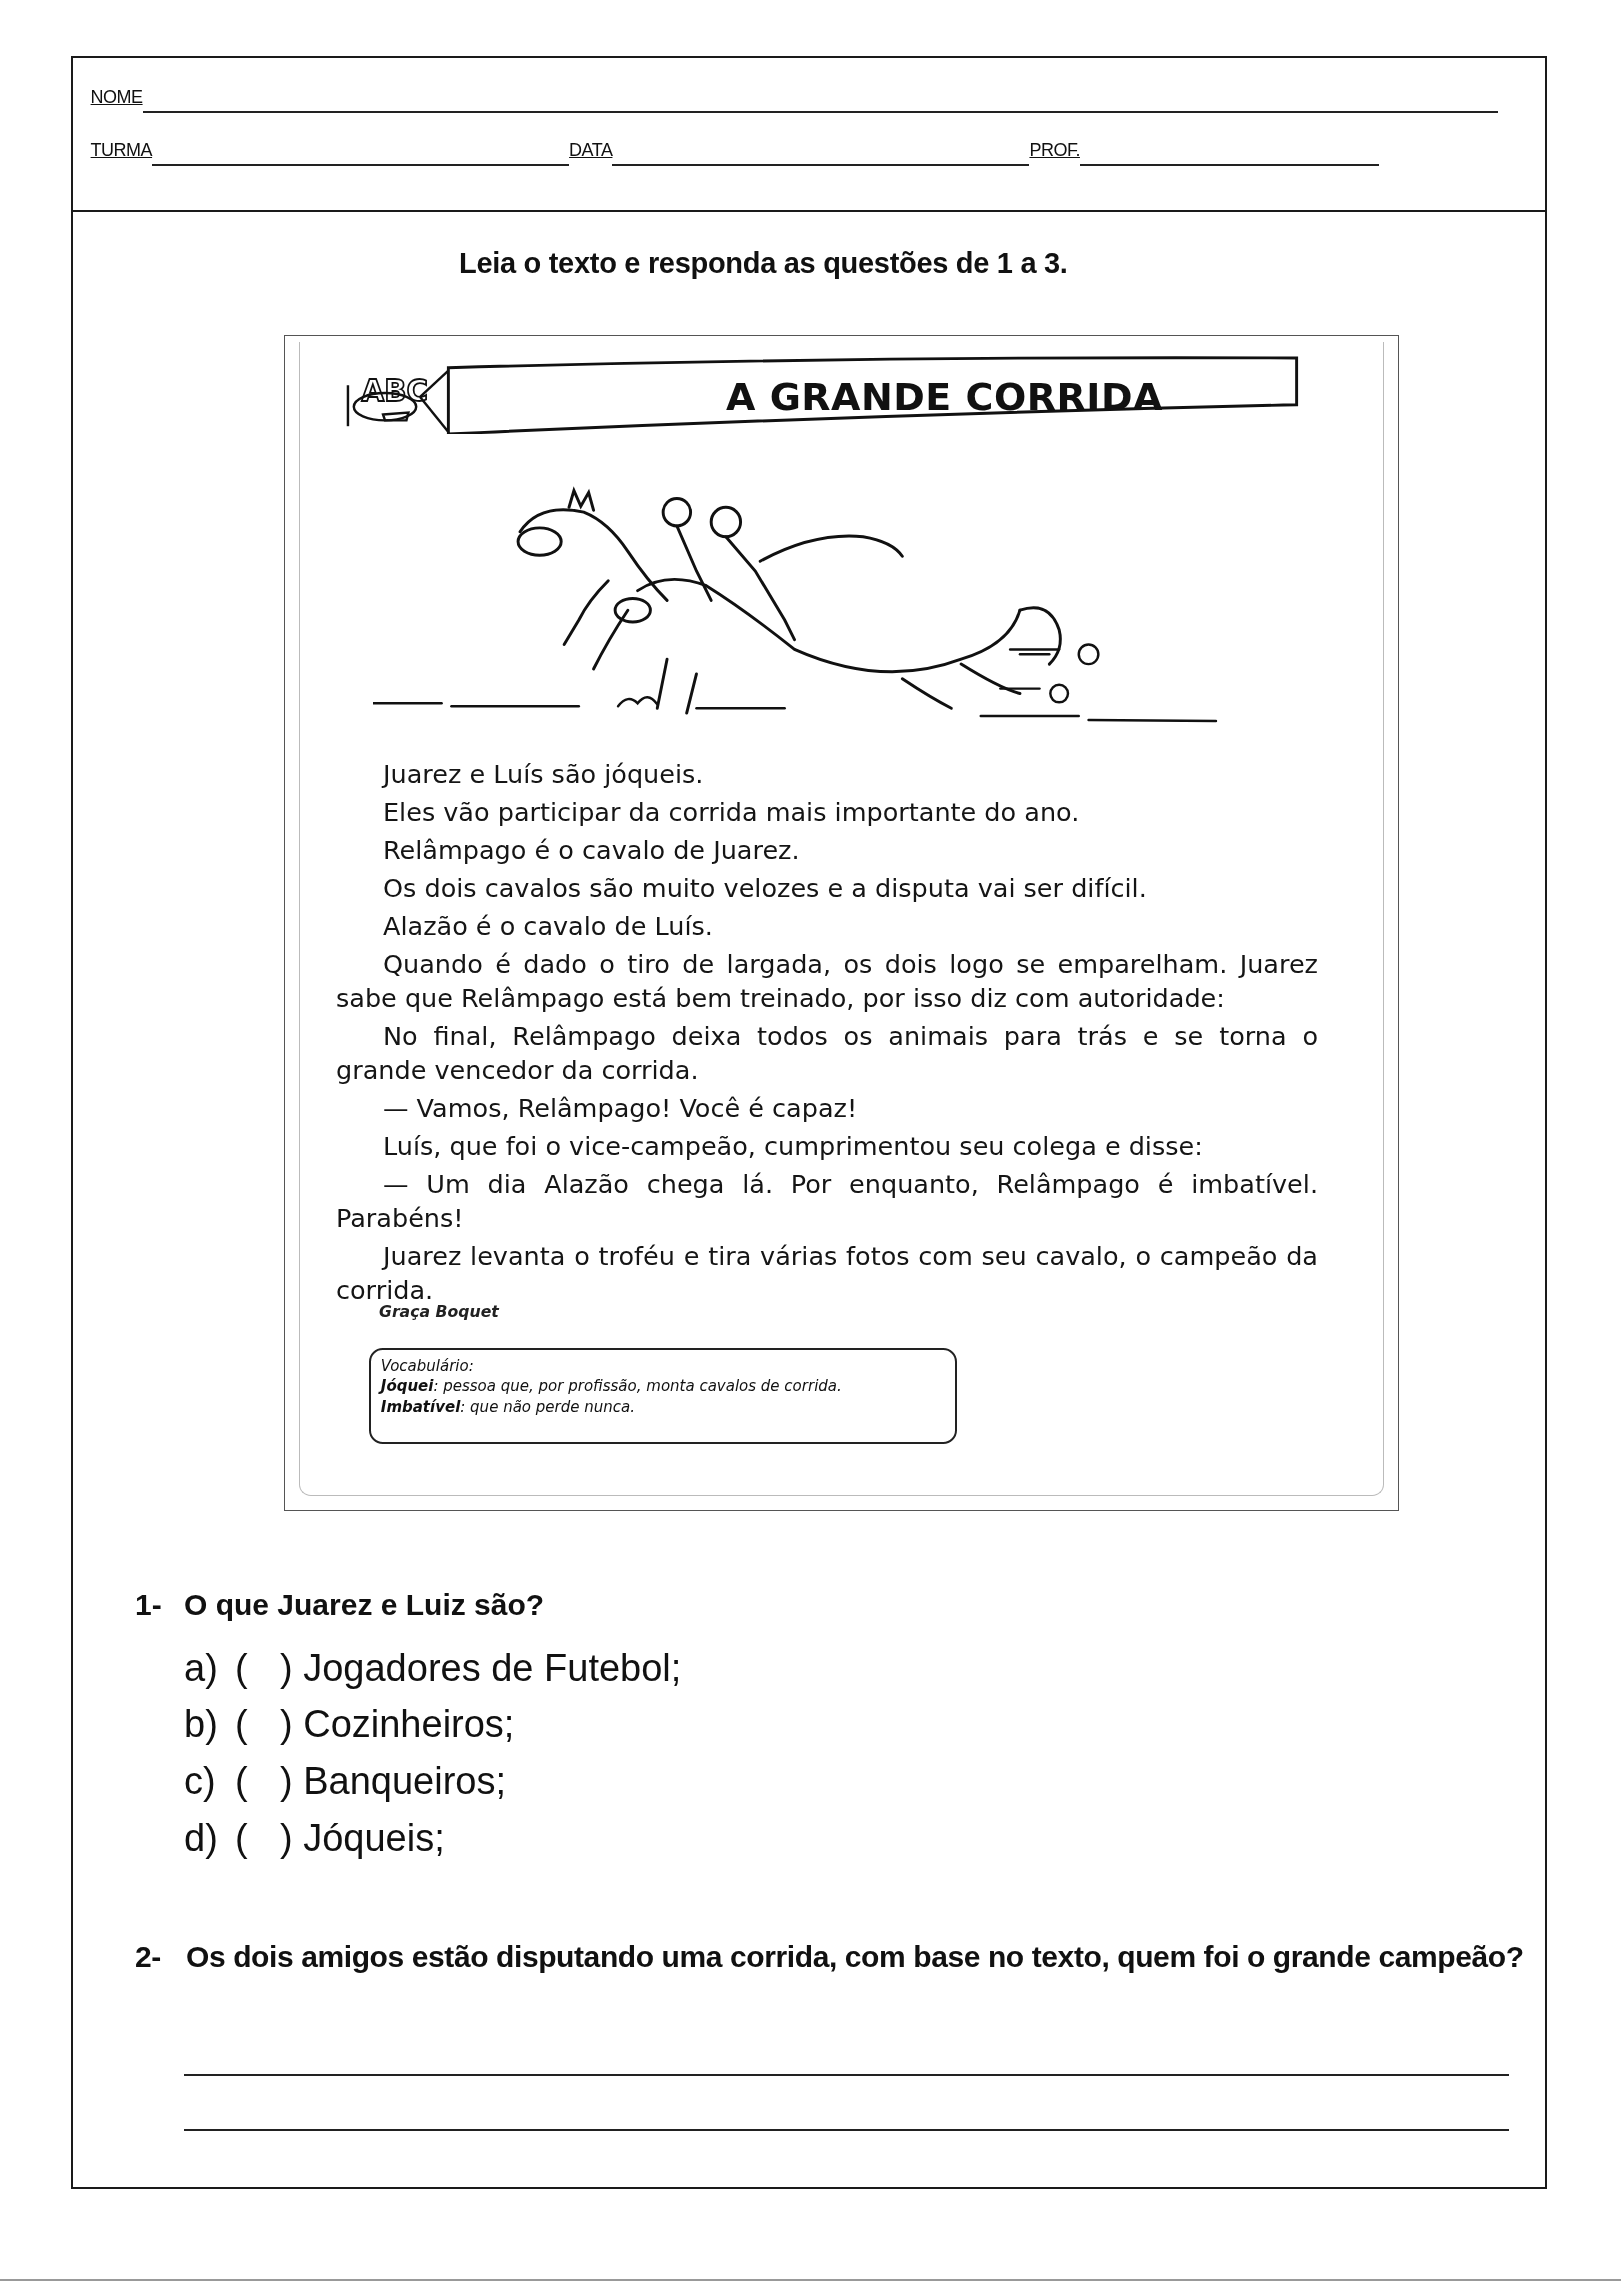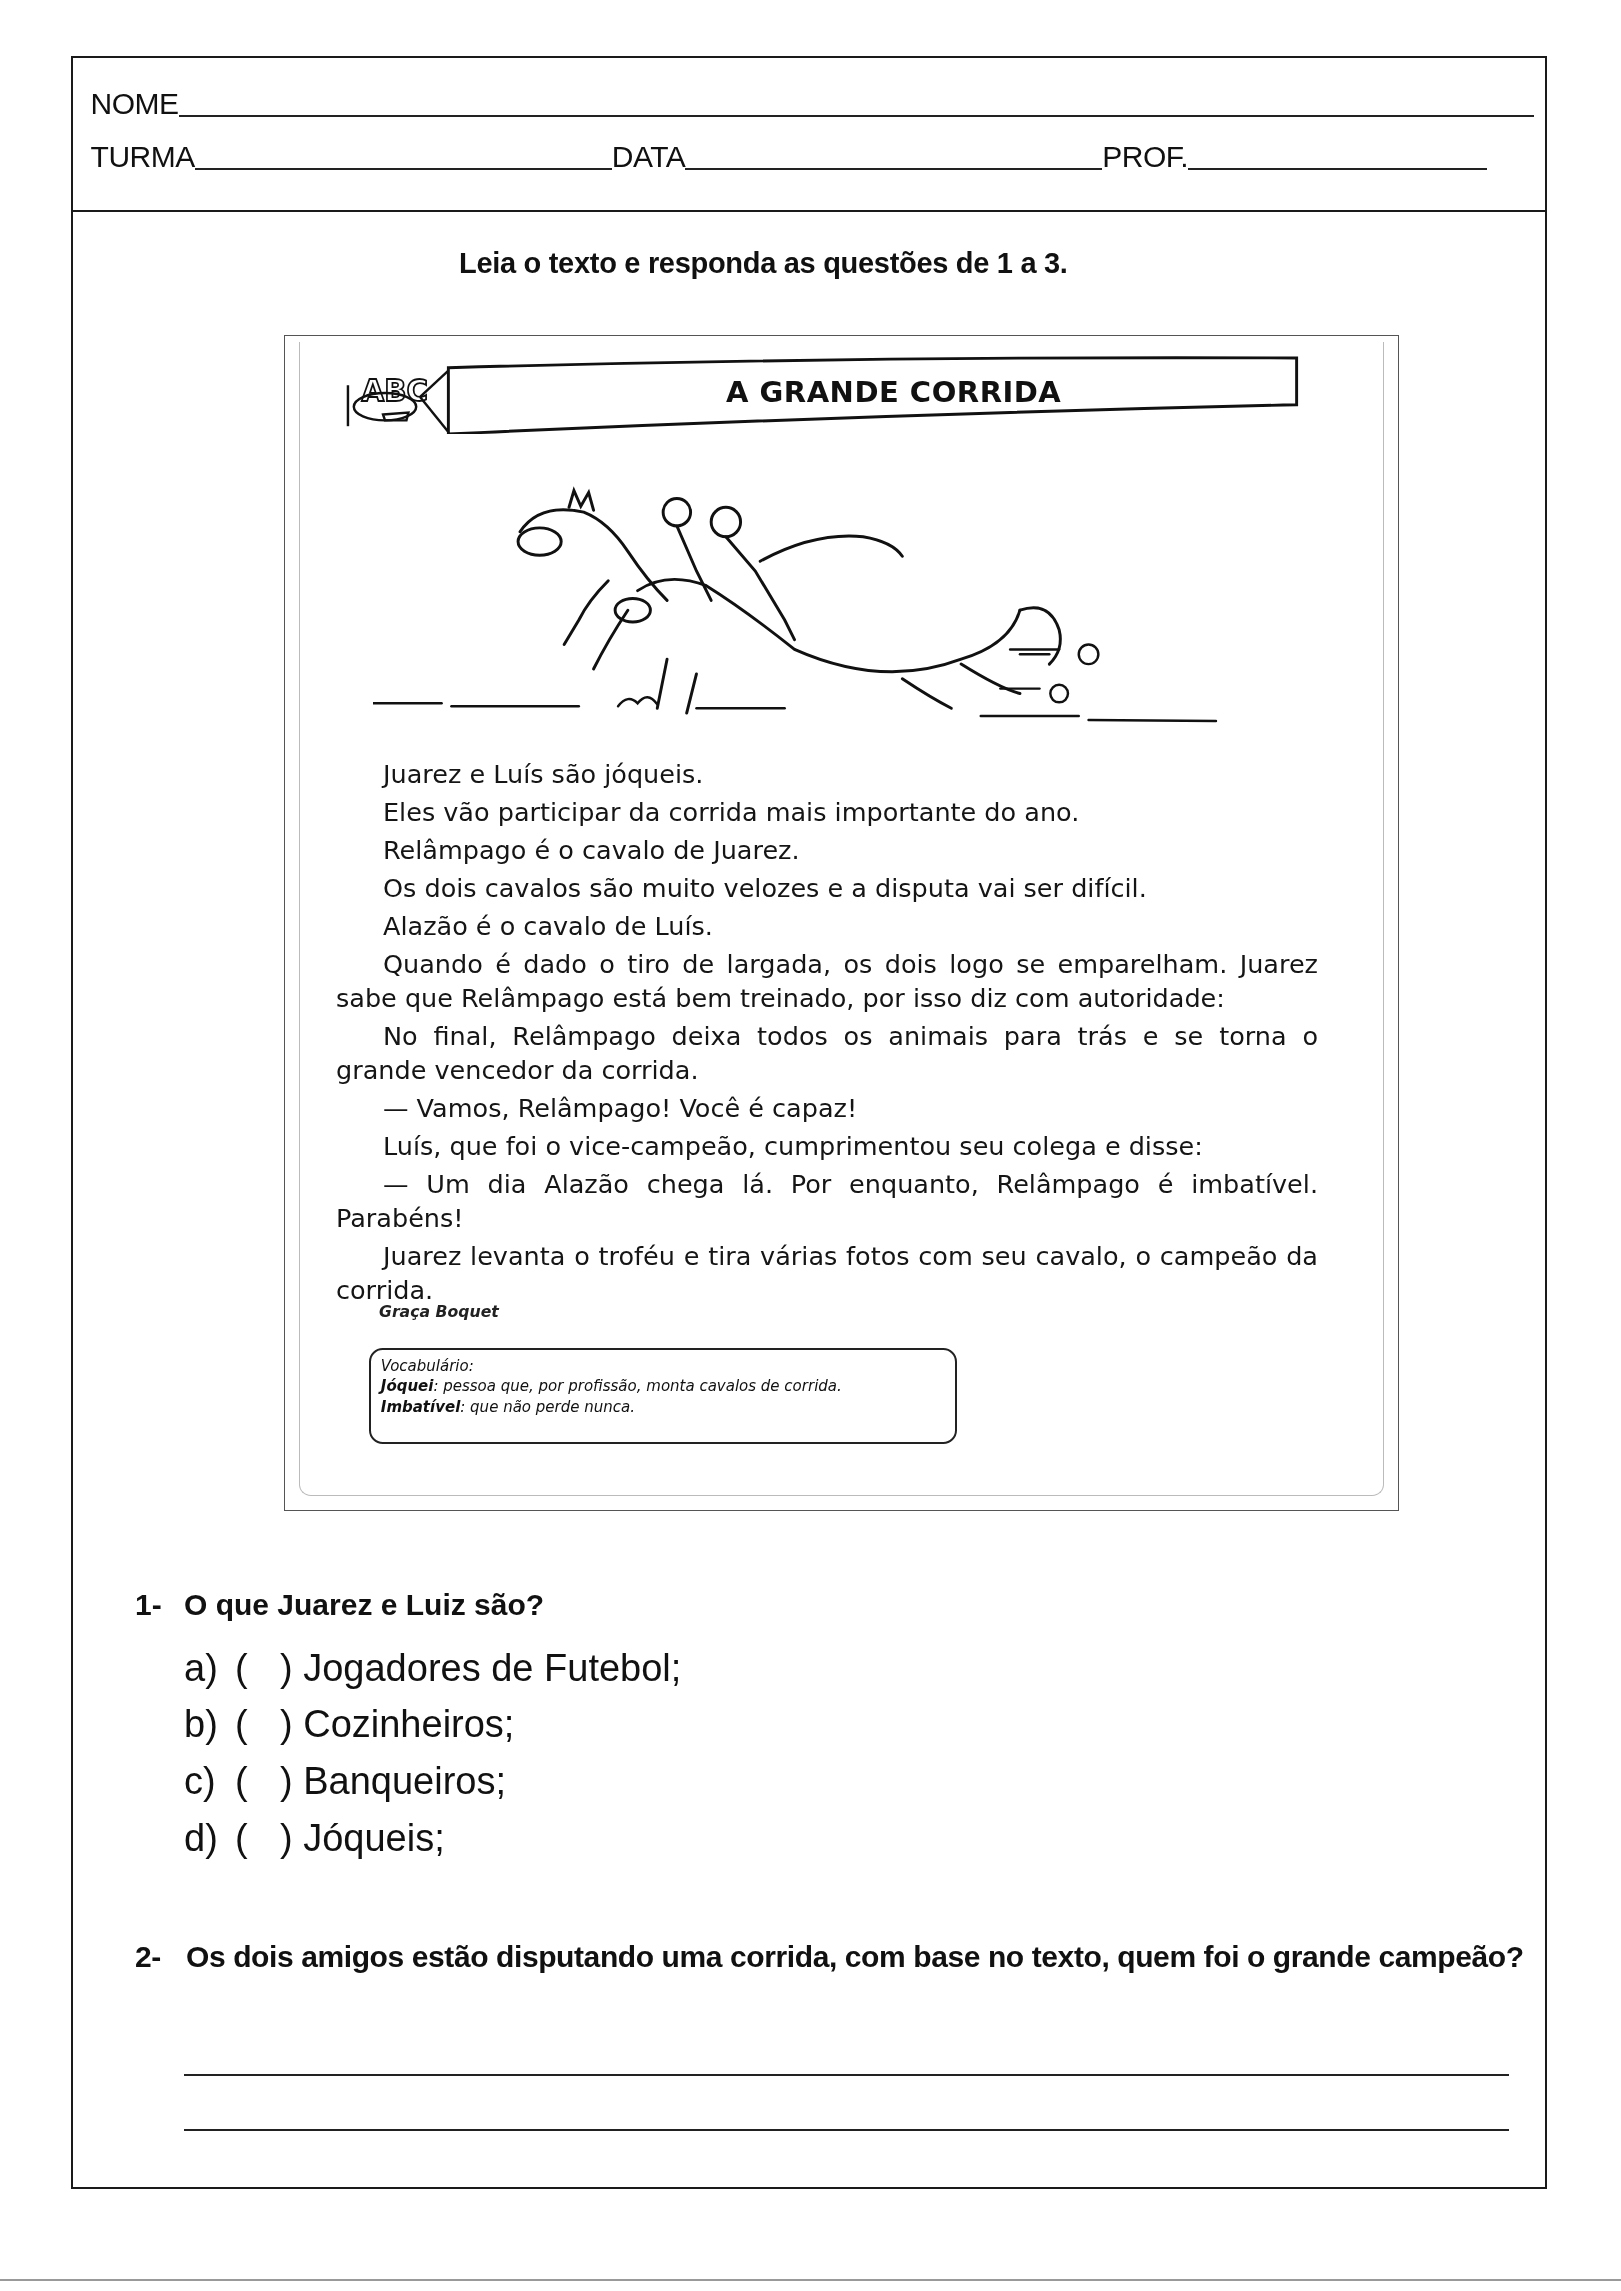--- a/index.html
+++ b/index.html
@@ -1,25 +1,25 @@
 <!DOCTYPE html>
 <html><head>
 <meta charset="utf-8">
 <style>
   html, body { margin: 0; padding: 0; background: #ffffff; }
   body { width: 1621px; height: 2292px; position: relative; overflow: hidden; font-family: "Liberation Sans", sans-serif; color: #111; }
   .frame { position: absolute; left: 71px; top: 56px; width: 1476px; height: 2133px; border: 2px solid #1a1a1a; box-sizing: border-box; }
   .header { position: absolute; left: 0; top: 0; width: 100%; height: 152px; border-bottom: 2px solid #1a1a1a; }
-  .hrow { position: absolute; left: 17.6px; font-size: 30px; display: flex; align-items: center; letter-spacing: -0.5px; }
+  .hrow { position: absolute; left: 17.6px; font-size: 18px; display: flex; align-items: flex-start; letter-spacing: -0.5px; text-decoration: underline; }
   .hrow .line { border-bottom: 2px solid #222; height: 23.5px; display: inline-block; }
   .instr { position: absolute; left: 459px; top: 247px; font-weight: bold; font-size: 29px; letter-spacing: -0.3px; }
   .story { position: absolute; left: 284px; top: 335px; width: 1115px; height: 1176px; border: 1.5px solid #555; box-sizing: border-box; }
   .story-inner { position: absolute; left: 13.7px; top: 5.9px; right: 13.7px; bottom: 13.7px; border: 1px solid #bbb; border-top: none; border-radius: 0 0 11.8px 11.8px; }
   .banner { position: absolute; left: 39px; top: 19.6px; width: 980px; height: 78px; }
-  .banner-title { position: absolute; left: 441px; top: 39px; font-family: "DejaVu Sans", sans-serif; font-weight: bold; font-size: 29px; letter-spacing: 0.5px; }
+  .banner-title { position: absolute; left: 441px; top: 39px; font-family: "DejaVu Sans", sans-serif; font-weight: bold; font-size: 38px; letter-spacing: 0.5px; }
   .illus { position: absolute; left: 88px; top: 127px; width: 941px; height: 265px; }
   .text { position: absolute; left: 47px; top: 417px; width: 990px; font-family: "DejaVu Sans", sans-serif; font-size: 25.5px; line-height: 34px; color: #151515; }
   .text p { margin: 4px; text-align: justify; text-align-last: left; }
   .text p.ind { text-indent: 47px; }
   .author { position: absolute; left: 94px; top: 966px; font-family: "DejaVu Sans", sans-serif; font-style: italic; font-size: 15.7px; font-weight: bold; color: #222; }
   .vocab { position: absolute; left: 84px; top: 1012px; width: 588px; height: 96px; border: 2px solid #222; border-radius: 13.7px; padding: 5.9px 9.8px; box-sizing: border-box; font-family: "DejaVu Sans", sans-serif; font-style: italic; font-size: 15px; line-height: 20.6px; }
   .vocab b { font-weight: bold; }
   .q1 { position: absolute; left: 135px; top: 1588px; font-size: 30px; font-weight: bold; }
   .opt { position: absolute; left: 184px; font-size: 38px; }
   .opt .letter { display: inline-block; width: 51px; }

